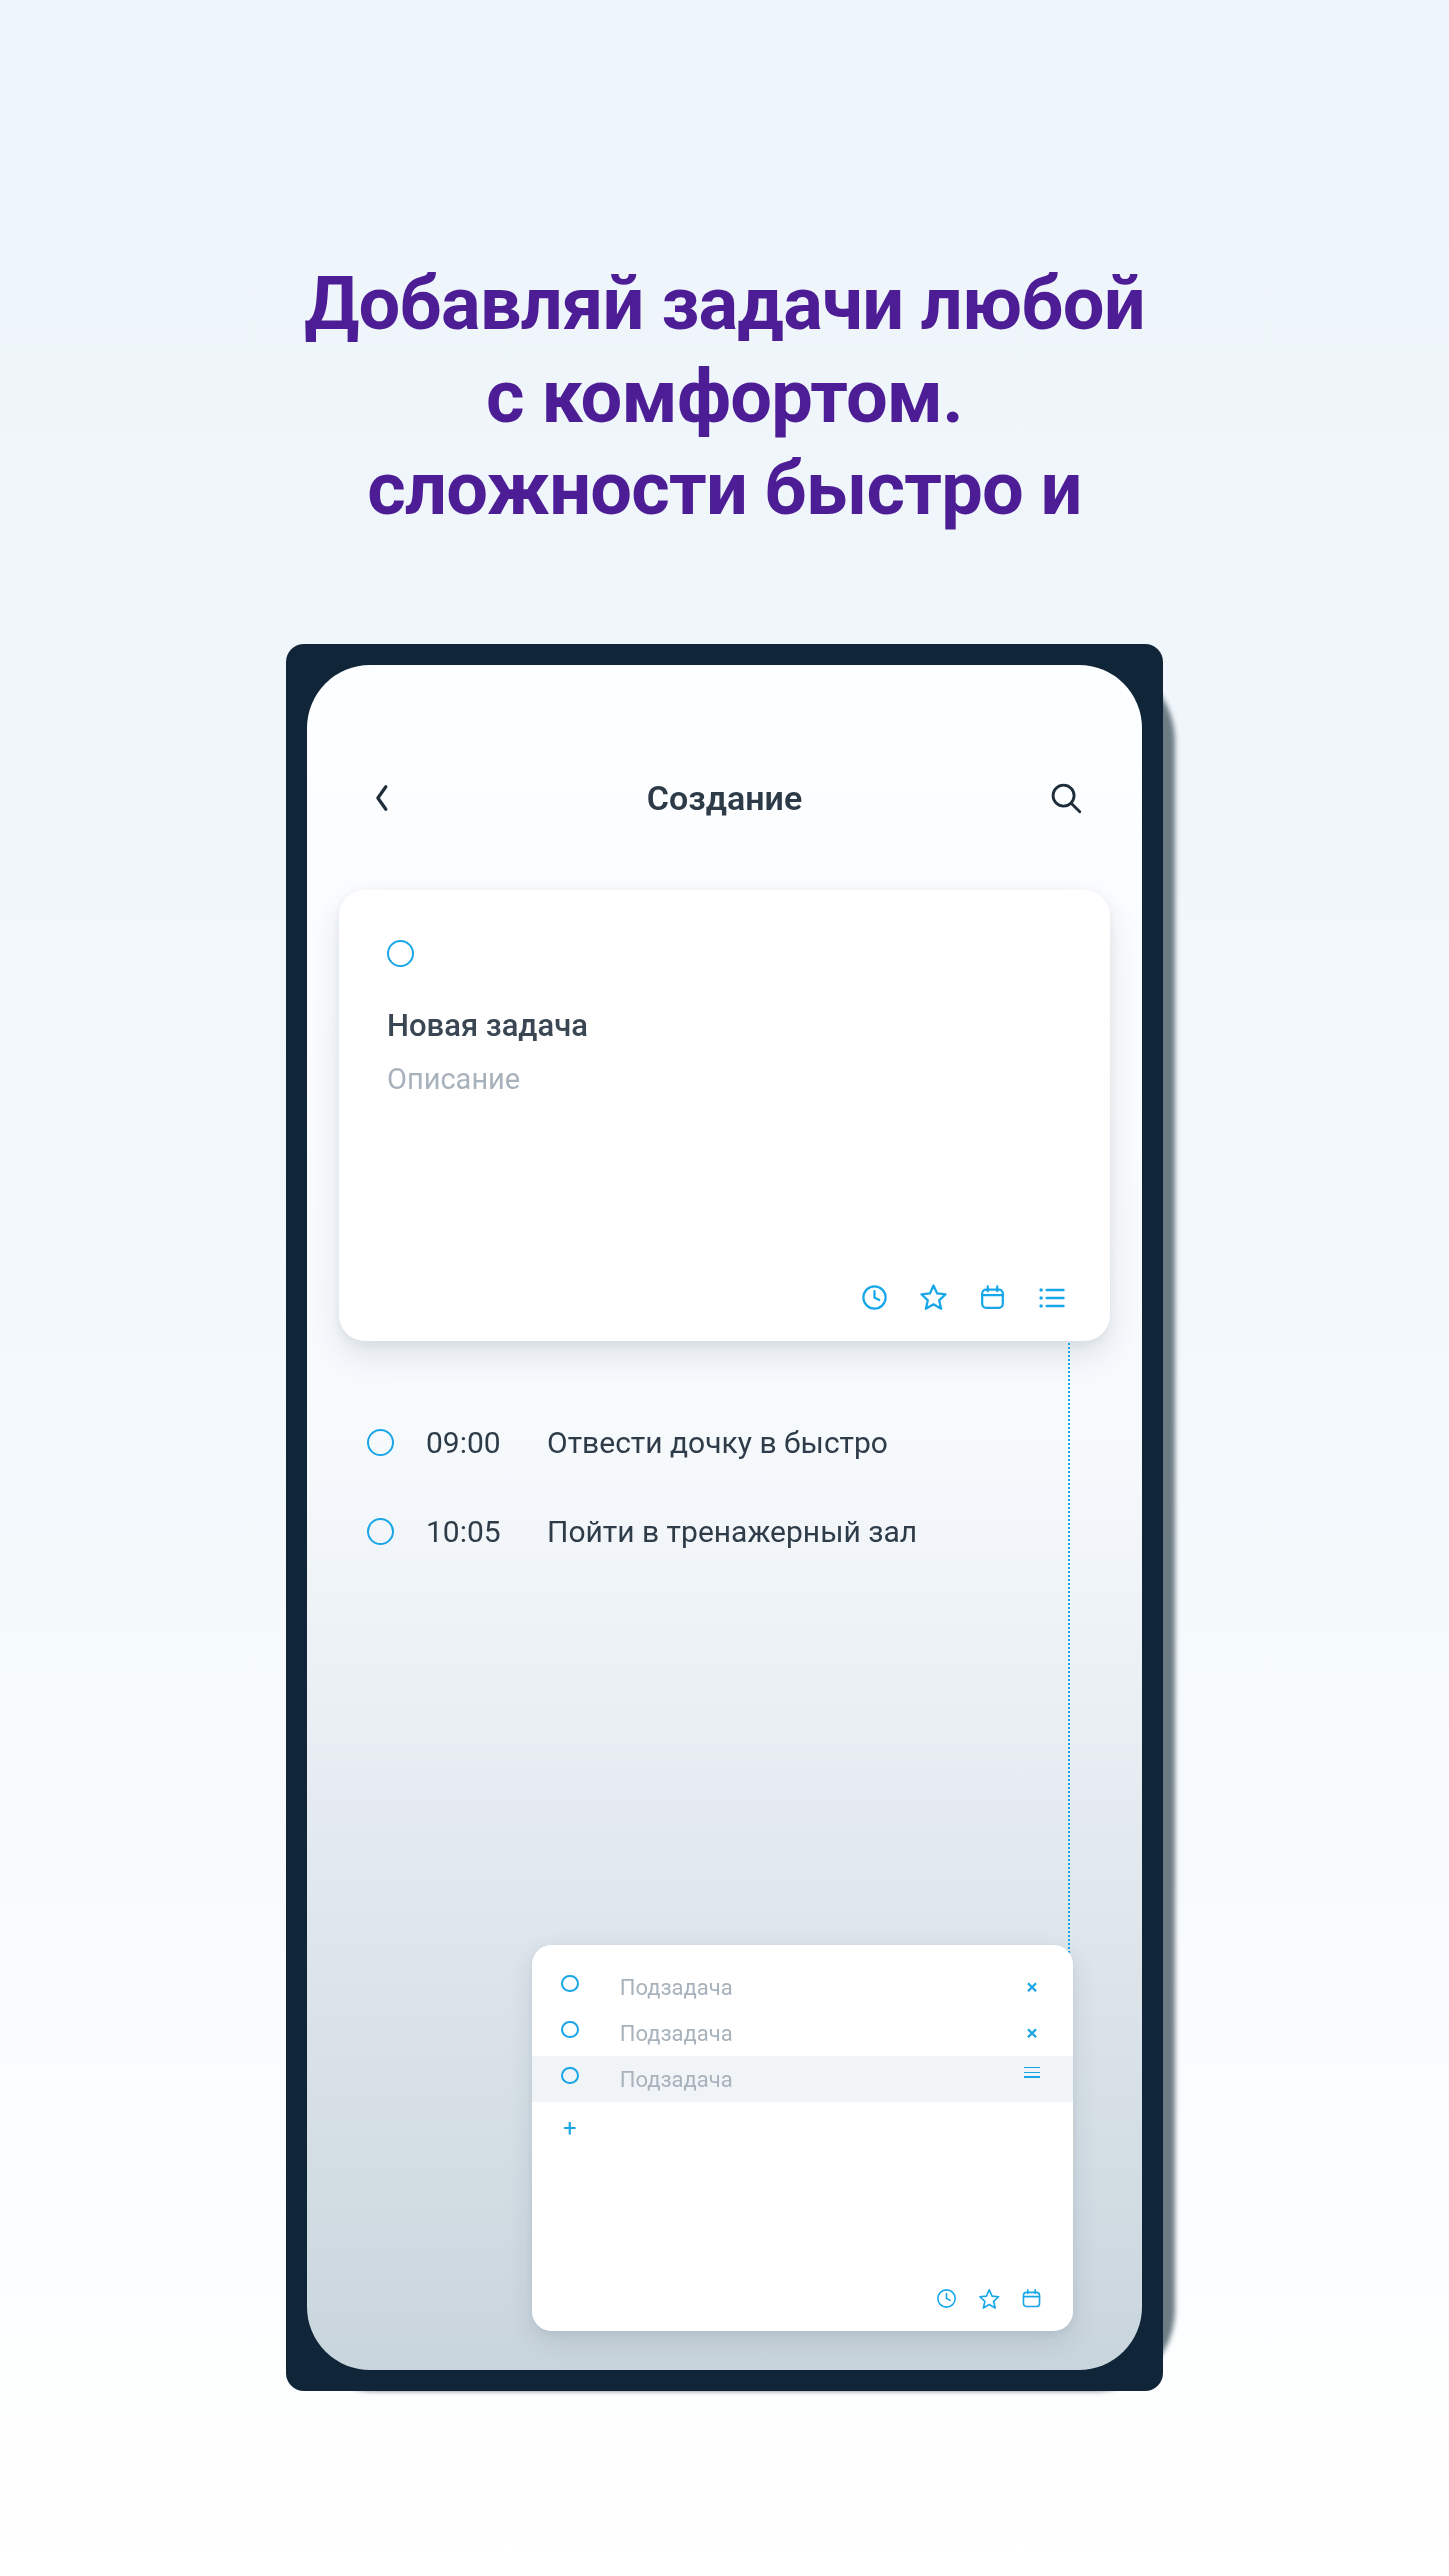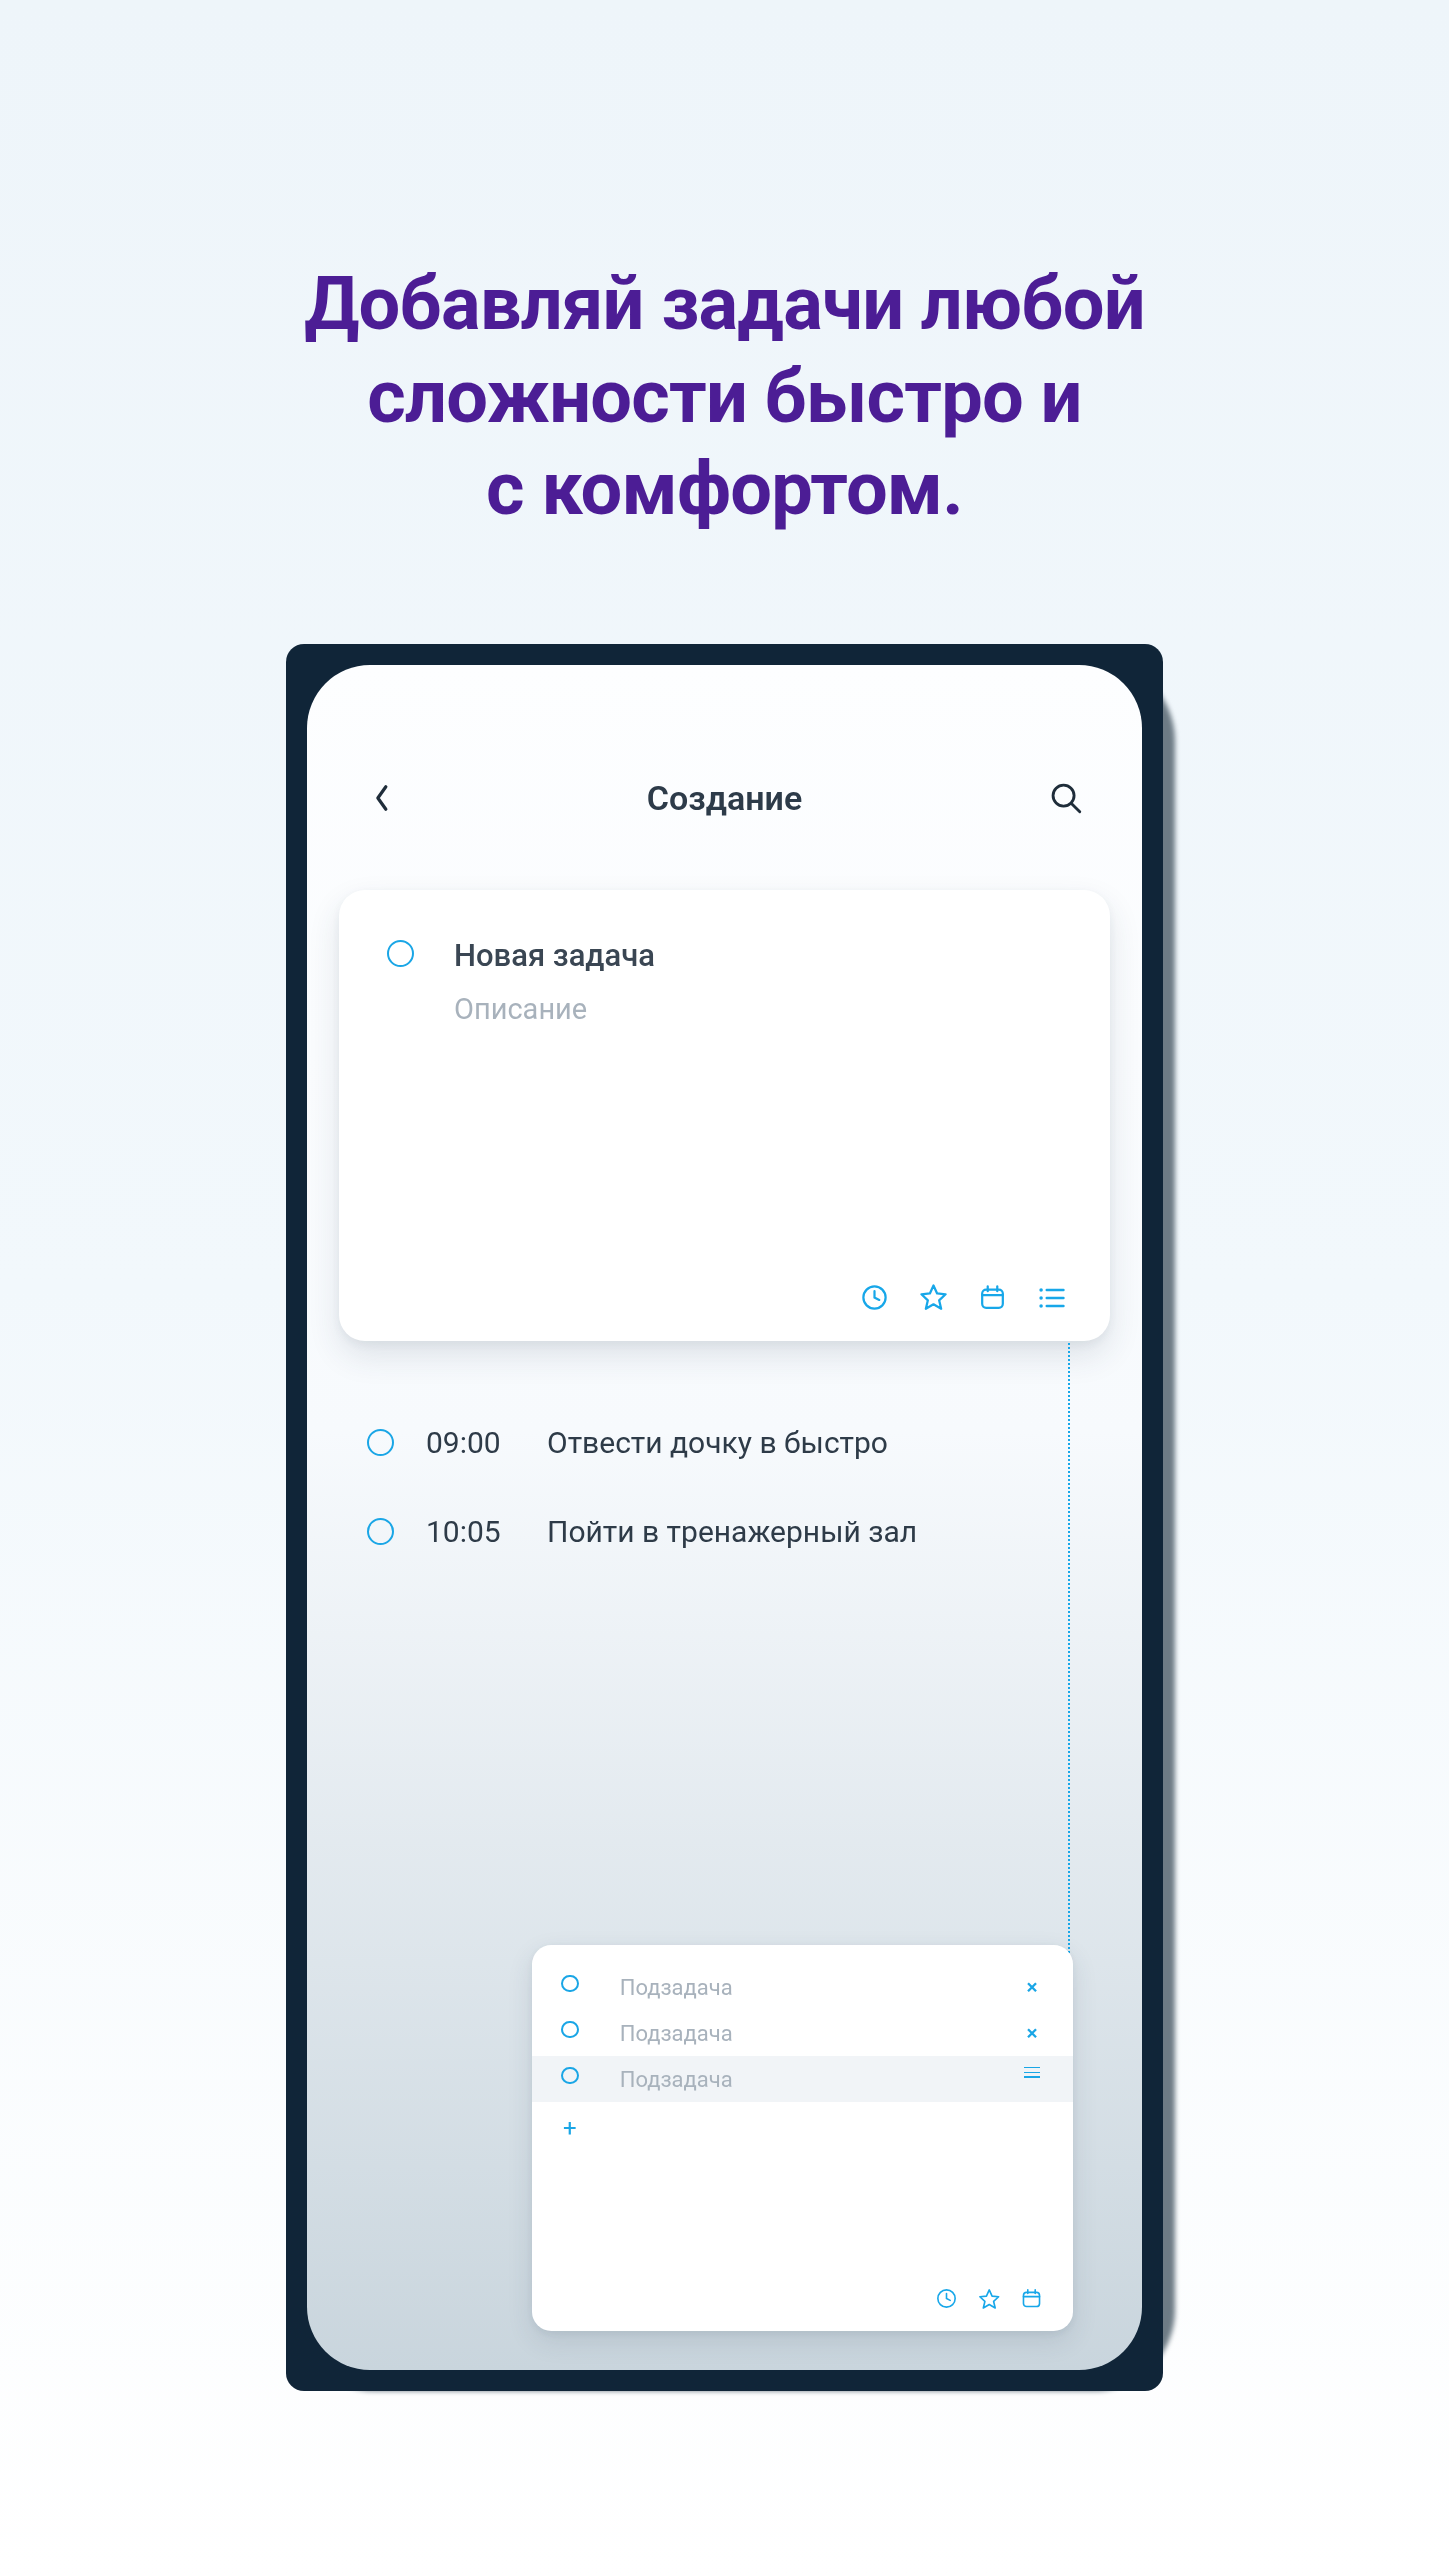--- a/index.html
+++ b/index.html
@@ -75,21 +75,21 @@
   .create-card {
     position: absolute;
     top: 225px;
     left: 32px; right: 32px;
     height: 451px;
     background: #ffffff;
     border-radius: 26px;
     box-shadow: 0 14.5px 32px rgba(40,60,80,0.12), 0 3.2px 8px rgba(40,60,80,0.06);
     padding: 47px 48px 24px 48px;
   }
-  .create-top { display: flex; align-items: flex-start; gap: 40px; }
+  .create-top { display: flex; align-items: flex-start; gap: 40px; flex-direction: column; }
   .circle {
     width: 27px; height: 27px;
     border: 2.8px solid #1aa6e6;
     border-radius: 50%;
     flex-shrink: 0;
     margin-top: 3.2px;
   }
   .create-title-text { font-size: 31px; color: #3a4653; font-weight: 500; }
   .create-desc { font-size: 29px; color: #a8b2bc; margin-top: 17.7px; }
   .create-actions {
@@ -165,22 +165,22 @@
     display: flex; gap: 21px;
     align-items: center;
   }
   .sub-act { color: #17a7e9; display:flex; }
 </style>
 </head>
 <body>
 
 <div class="hero-title">
   <div>Добавляй задачи любой</div>
+  <div>с комфортом.</div>
   <div>сложности быстро и</div>
-  <div>с комфортом.</div>
 </div>
 
 <div class="phone-shadow"></div>
 
 <div class="phone">
   <div class="screen">
 
     <div class="topbar">
       <div class="back-btn">
         <svg width="19.3" height="32" viewBox="0 0 24 40" fill="none" stroke="currentColor" stroke-width="4" stroke-linecap="round" stroke-linejoin="round">

